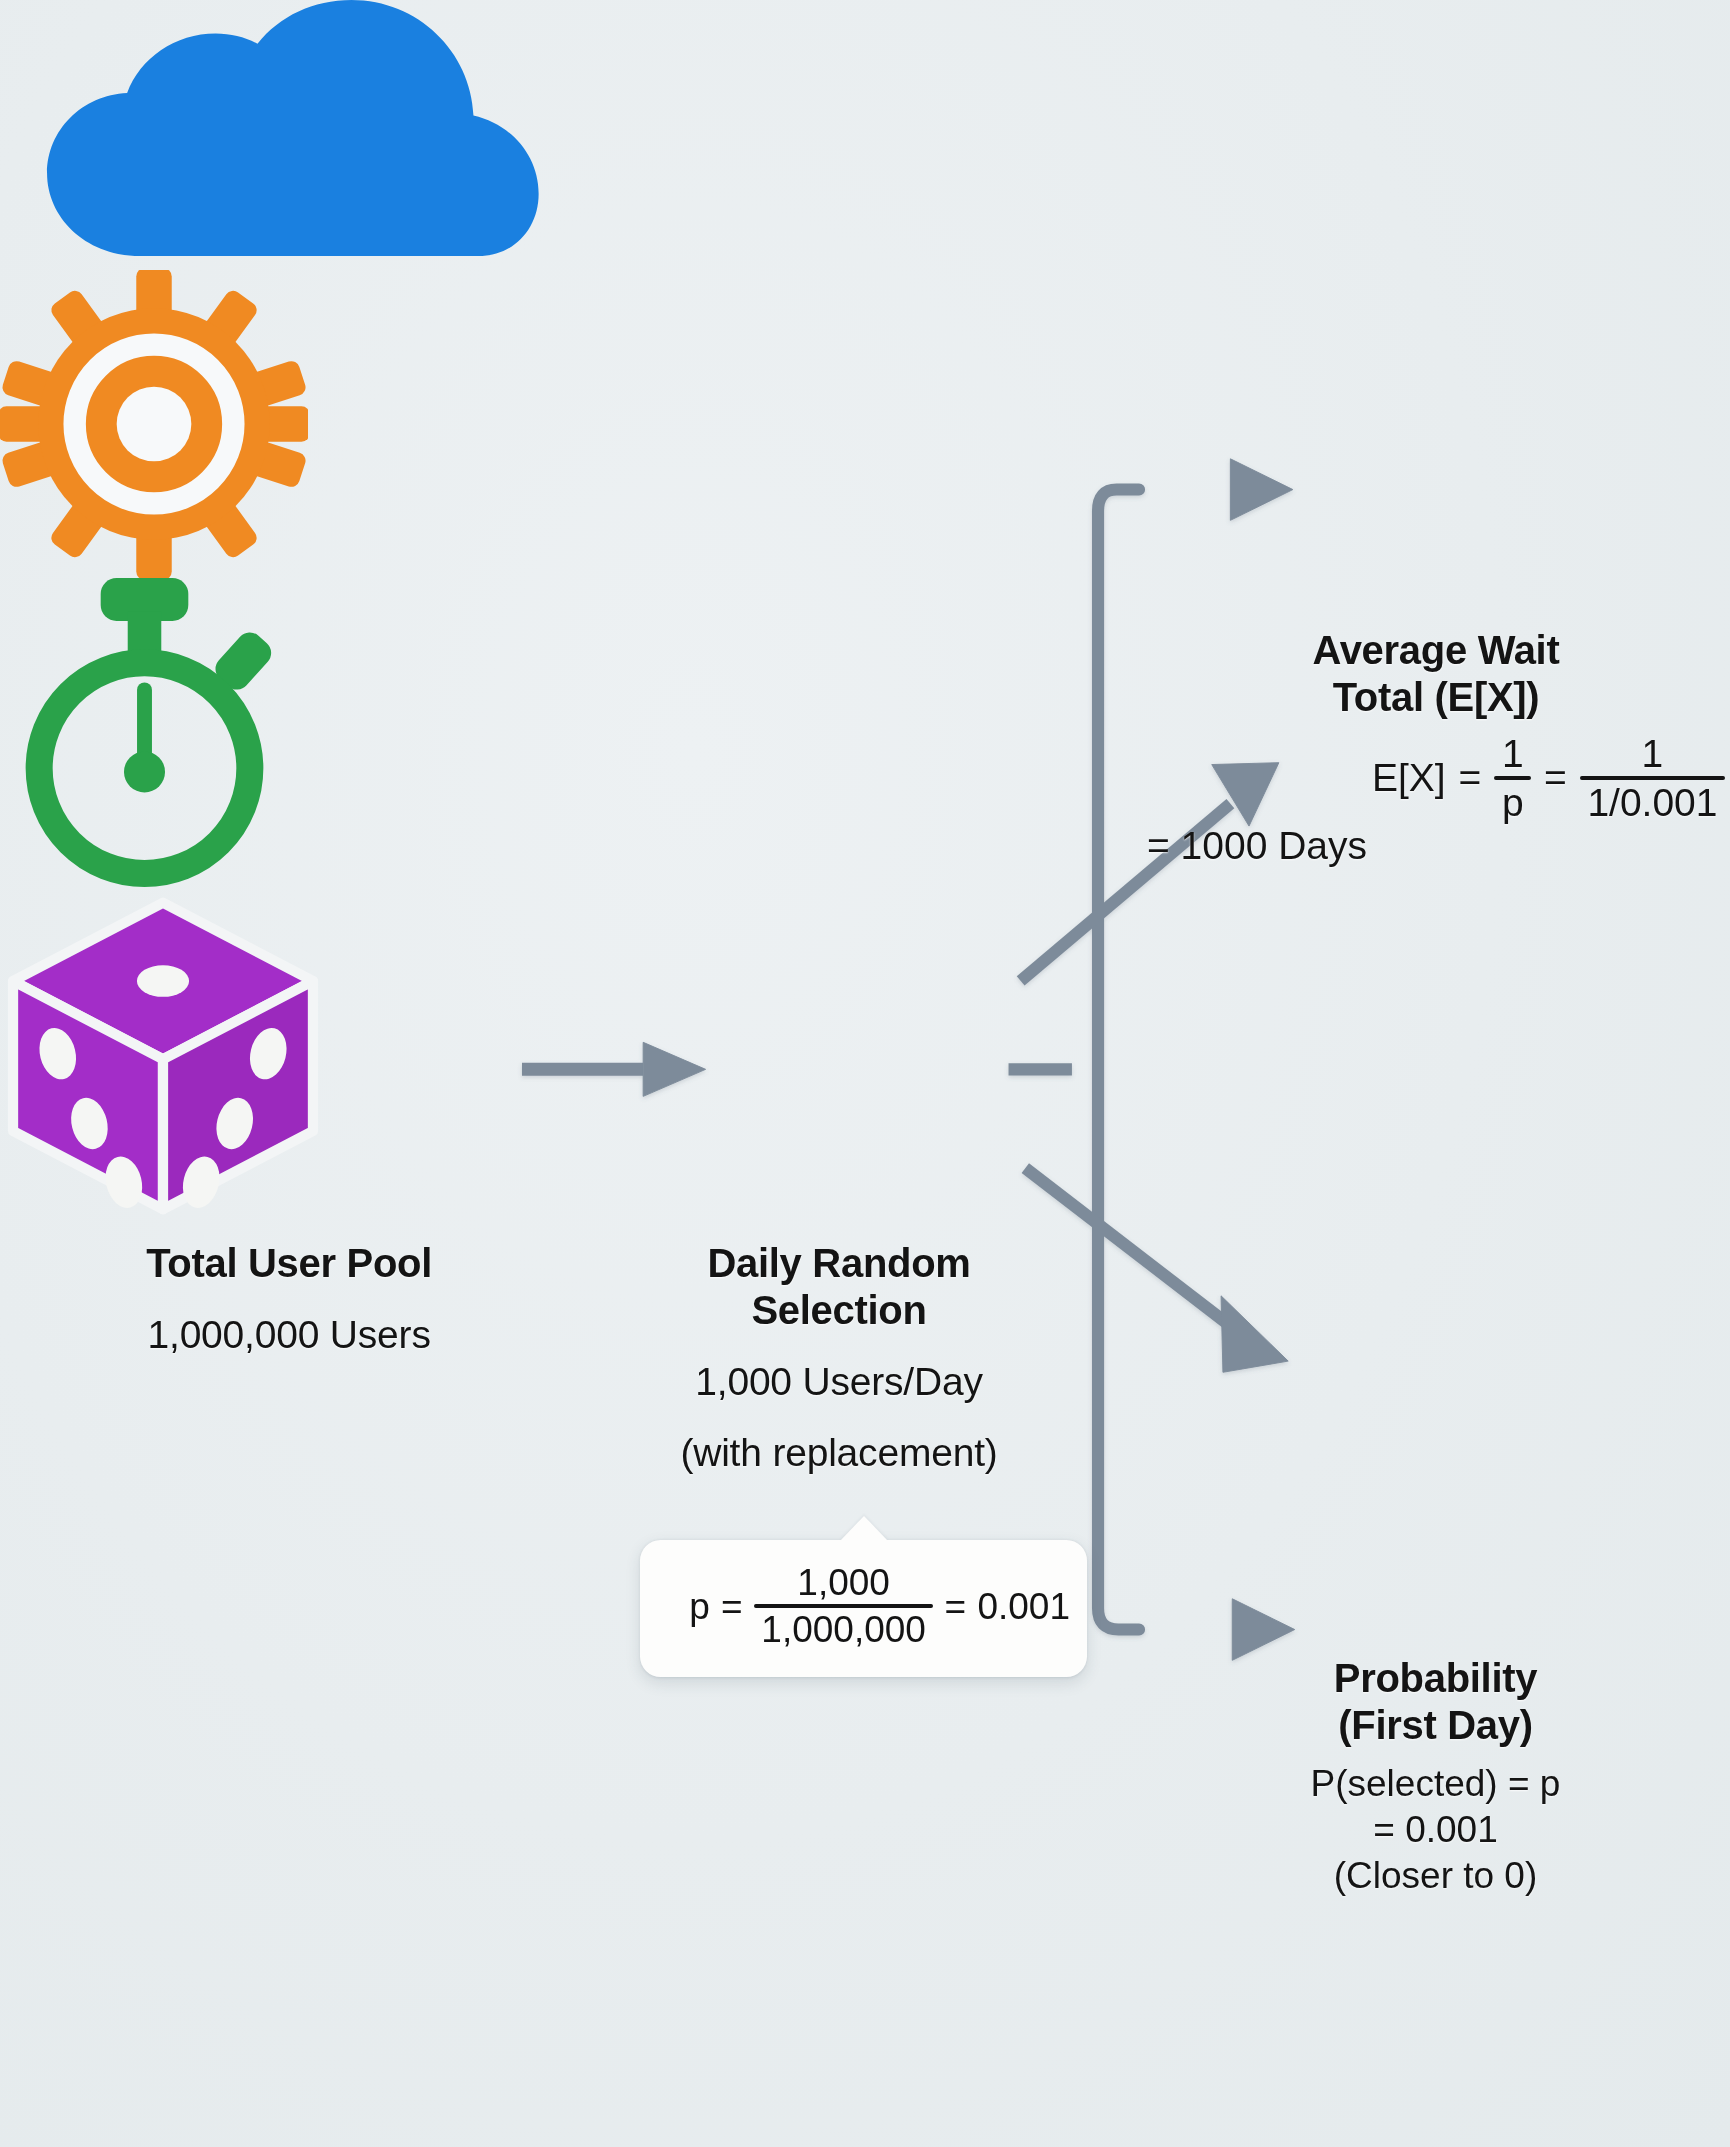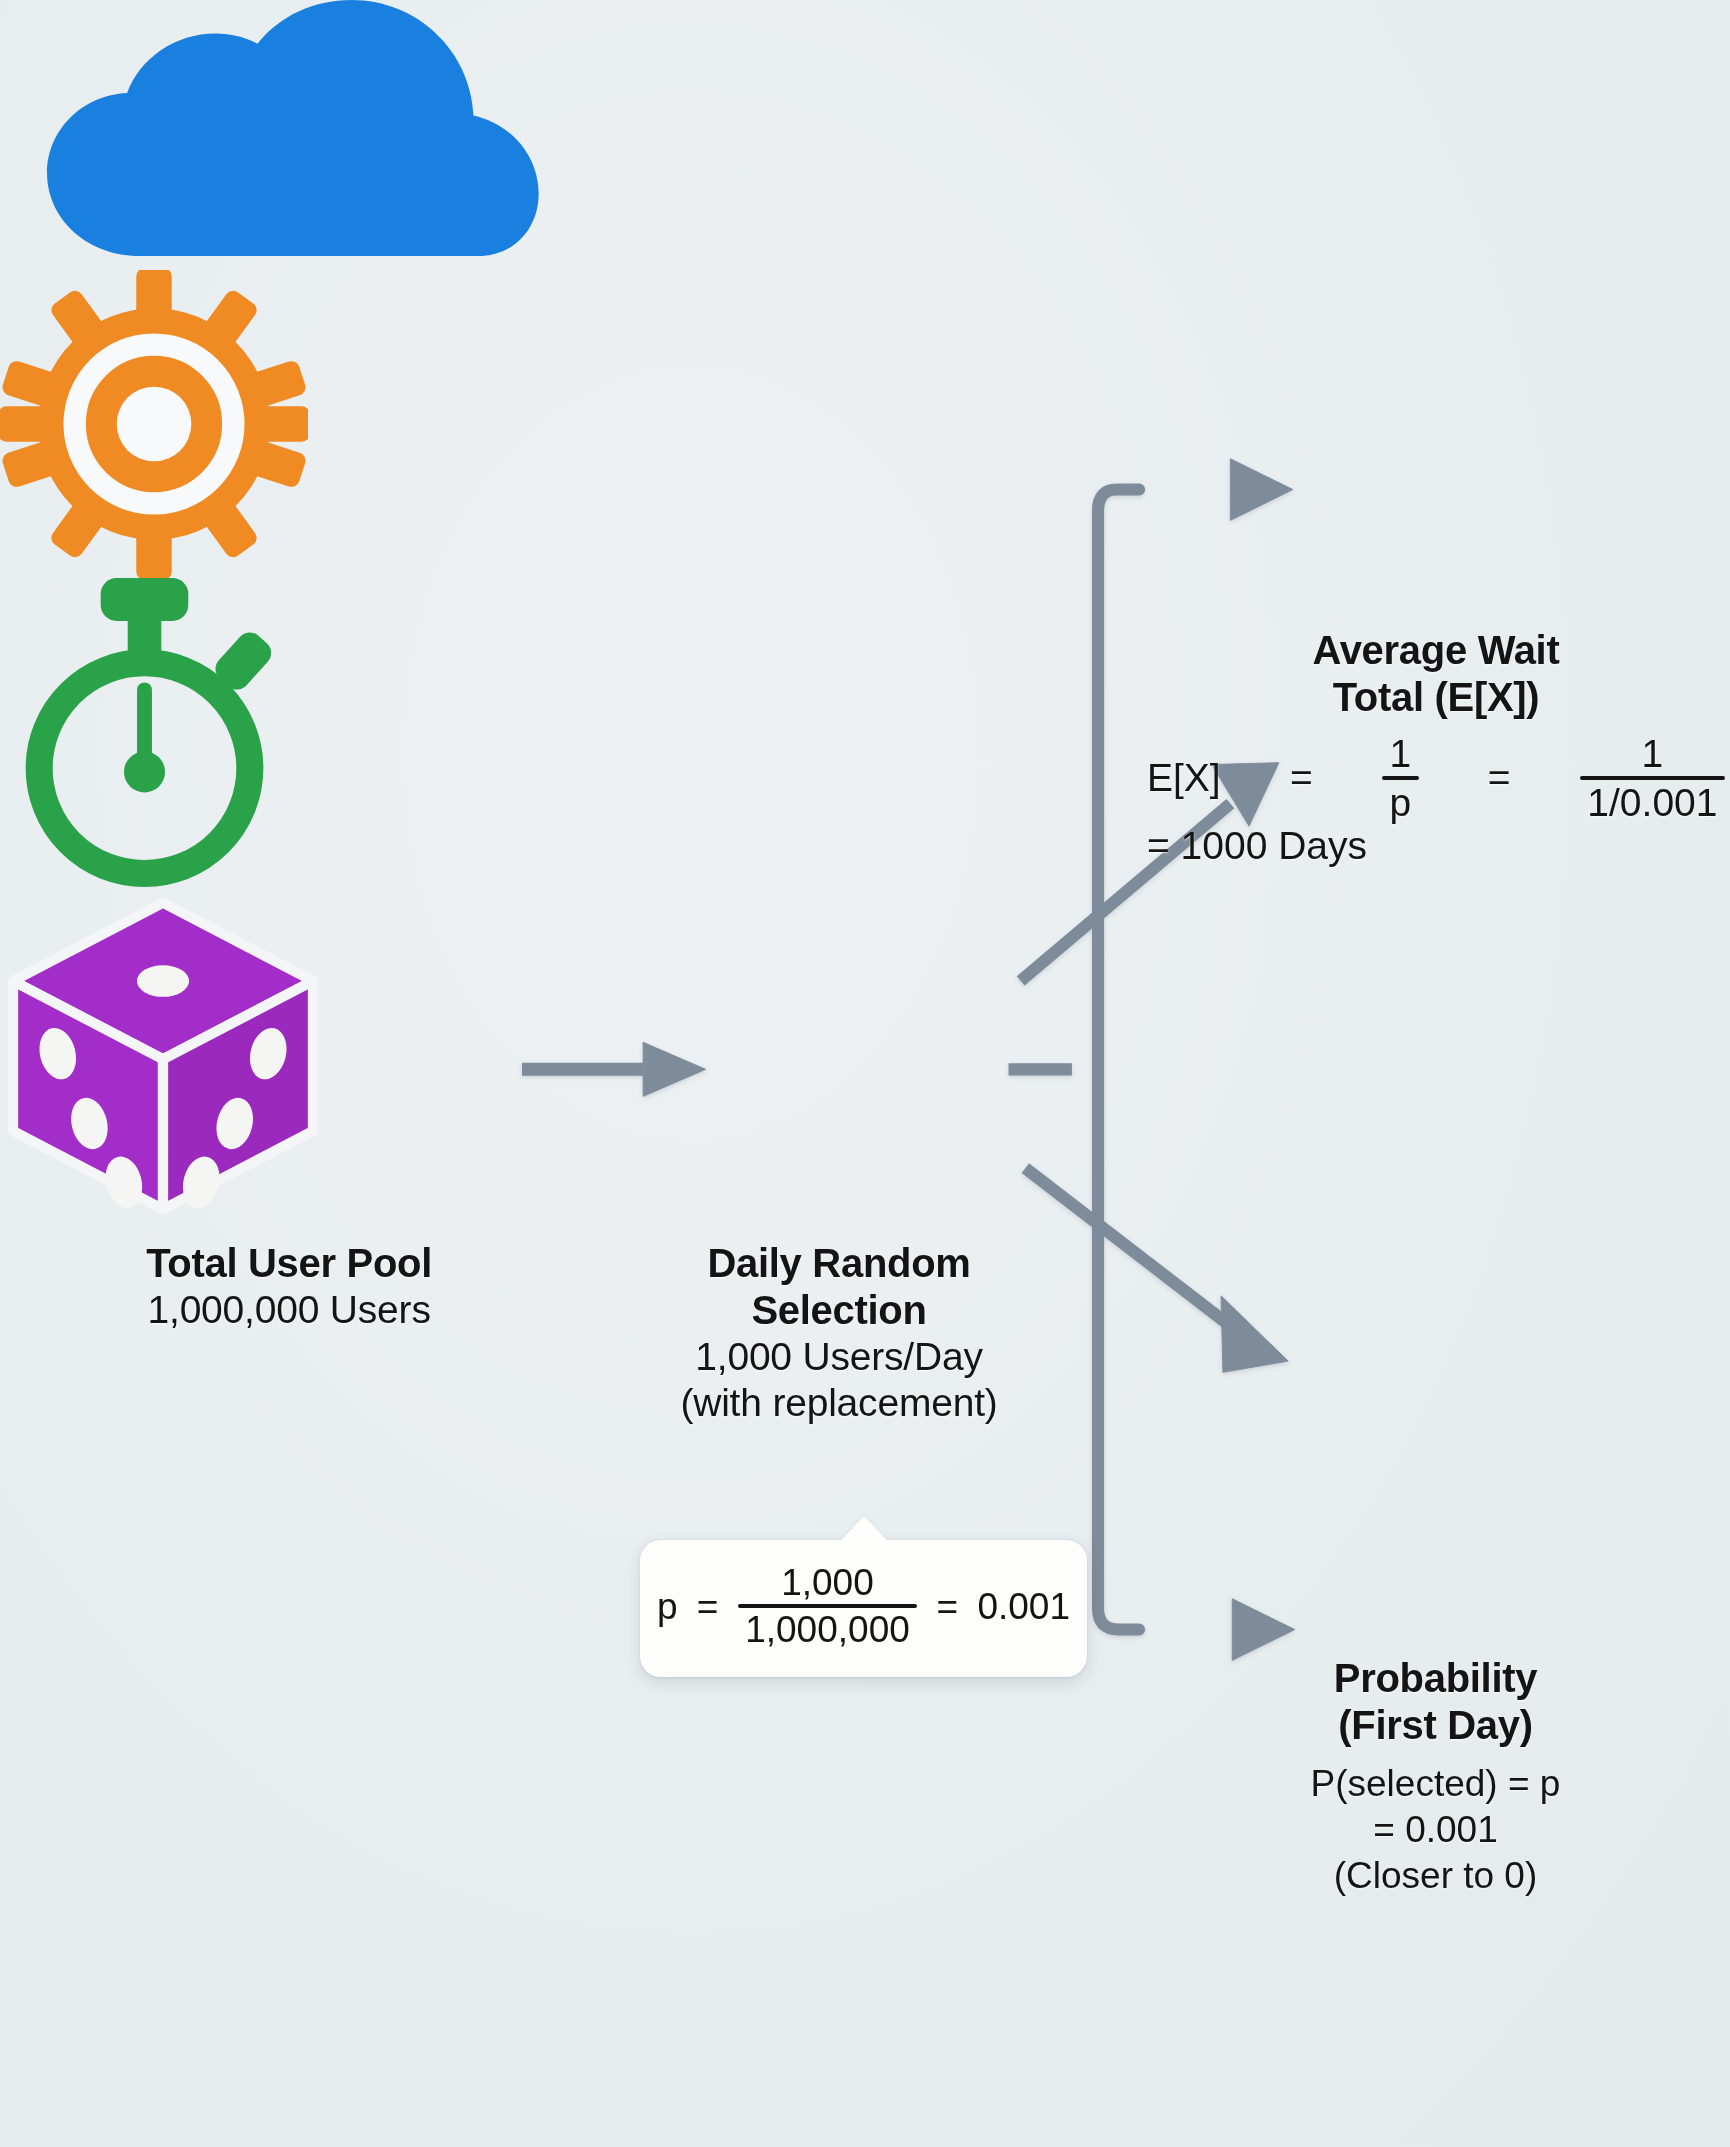--- a/index.html
+++ b/index.html
@@ -34,20 +34,21 @@
     font-weight: bold;
     font-size: 40px;
     line-height: 1.17;
     letter-spacing: -0.3px;
   }
   .sub-line {
     font-weight: normal;
     font-size: 39px;
     line-height: 1.18;
     letter-spacing: -0.2px;
+    margin-top: 25px;
   }
 
   
   #cloud-node { left: 18.6px; top: 914px; width: 541px; height: 270px; }
   #cloud-label { left: 18.6px; top: 1240px; width: 541px; }
 
   
   #gear-node { left: 685px; top: 895px; width: 308px; height: 308px; }
   #gear-label { left: 578px; top: 1240px; width: 522px; }
 
@@ -56,21 +57,21 @@
   #wait-label { left: 1147px; top: 627px; width: 578px; }
 
   
   #dice-node { left: 1263px; top: 1291px; width: 326px; height: 322px; }
   #prob-label { left: 1156px; top: 1655px; width: 559px; }
 
   
   .formula-row {
     display: flex;
     align-items: center;
-    justify-content: space-between;
+    justify-content: flex-end;
     gap: 13px;
     font-size: 39px;
     color: #141414;
     text-shadow: 0 0.9px 1.9px rgba(255,255,255,0.8);
   }
   .frac {
     display: inline-flex;
     flex-direction: column;
     align-items: center;
     line-height: 1.04;

